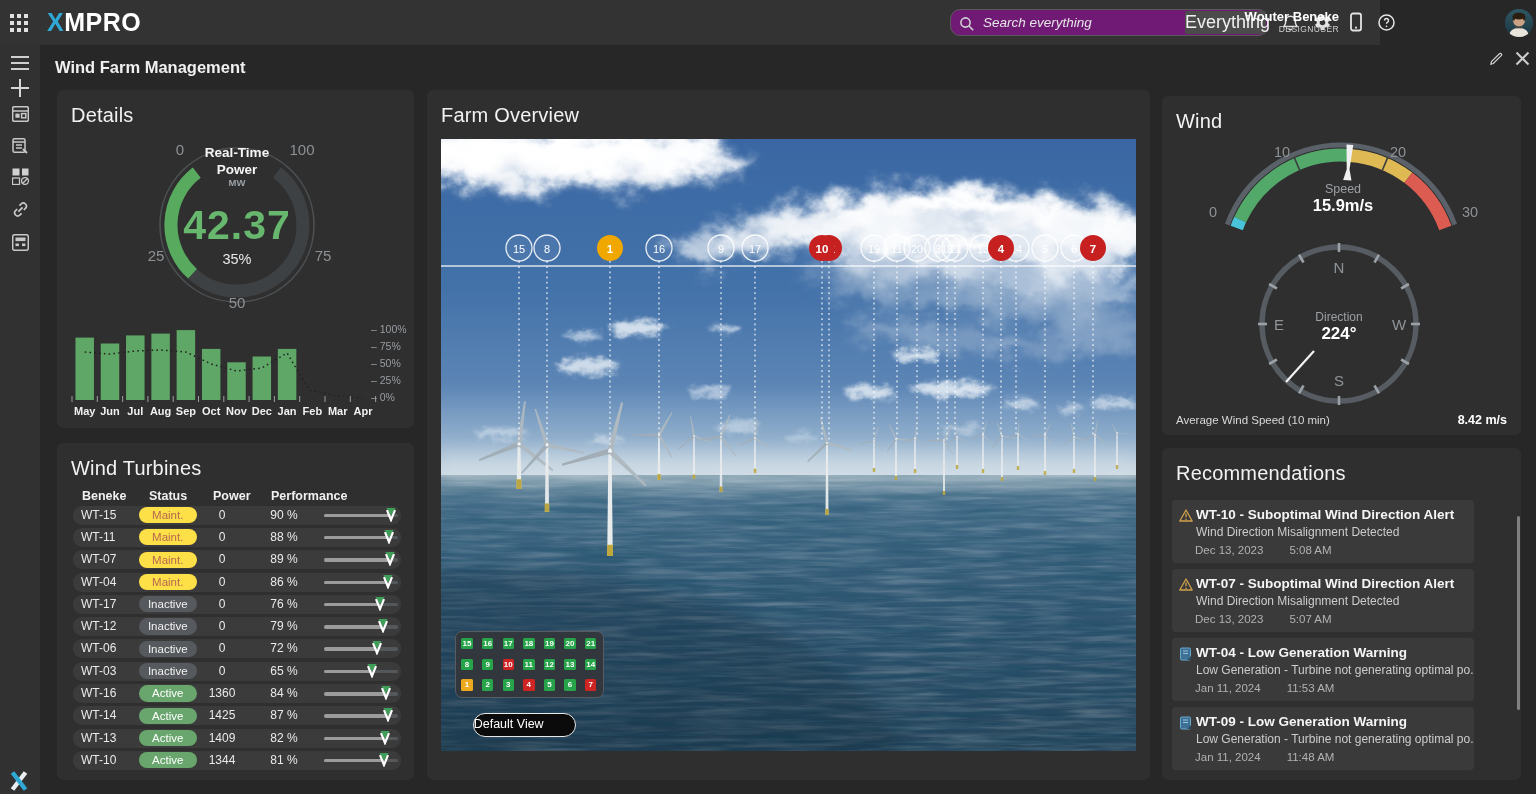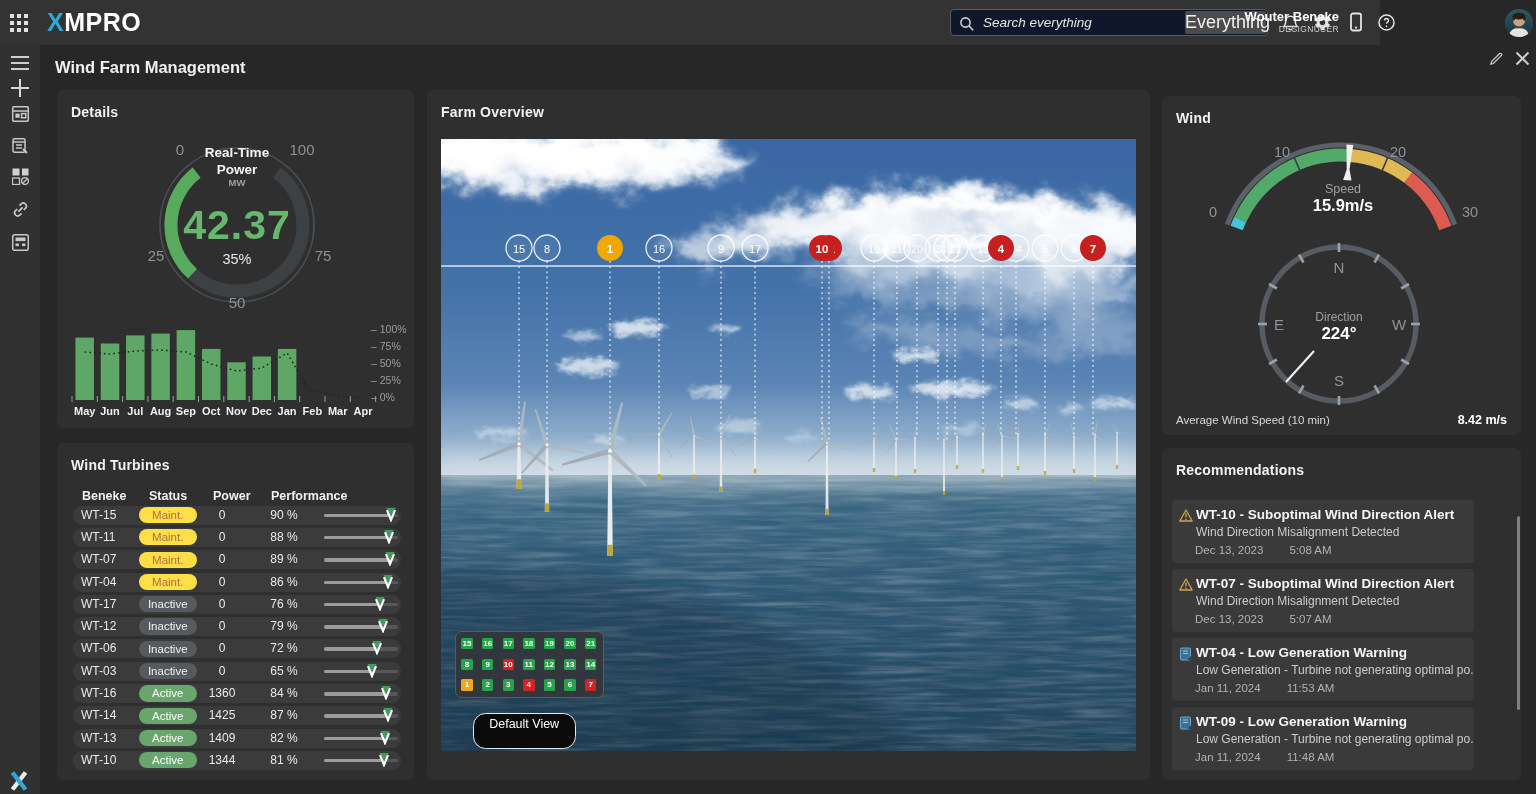--- a/index.html
+++ b/index.html
@@ -2,21 +2,21 @@
 <html><head>
 <meta charset="utf-8">
 <style>
   * { margin:0; padding:0; box-sizing:border-box; }
   html,body { width:1536px; height:794px; overflow:hidden; background:#272727;
     font-family:"Liberation Sans", sans-serif; }
   .abs { position:absolute; }
   #header { position:absolute; left:0; top:0; width:1380px; height:45px; background:#333333; z-index:5;}
   #sidebar { position:absolute; left:0; top:45px; width:40px; height:749px; background:#313131; z-index:4;}
   .panel { position:absolute; background:#2f2f2f; border-radius:6px; }
-  .ptitle { position:absolute; left:14px; top:14px; font-size:14px; font-weight:bold; color:#f2f2f2; letter-spacing:0.2px;}
+  .ptitle { position:absolute; left:14px; top:14px; font-size:20px; font-weight:normal; color:#f2f2f2; letter-spacing:0.2px;}
   .sideicon { position:absolute; }
   .trow { position:absolute; left:16px; width:328px; height:19px; background:#3b3b3b; border-radius:9px; font-size:12px; color:#eaeaea; }
   .c1 { position:absolute; left:8px; top:0; line-height:19px; }
   .pill { position:absolute; left:65.5px; top:1.4px; width:58.5px; height:16.2px; border-radius:8.5px; line-height:16.2px; text-align:center; font-size:11.5px; }
   .maint { background:#fde047; color:#b96752; }
   .inact { background:#56595d; color:#f2f2f2; }
   .activ { background:#68a66d; color:#ffffff; }
   .c3 { position:absolute; left:129px; width:40px; text-align:center; line-height:19px; }
   .c4 { position:absolute; left:181px; width:60px; text-align:center; line-height:19px; }
   .slider { position:absolute; left:251px; top:8px; width:74px; height:3.6px; background:#55585a; border-radius:2px; }
@@ -46,21 +46,21 @@
       <rect x="0" y="14" width="4" height="4"></rect>
         <rect x="7" y="14" width="4" height="4"></rect>
         <rect x="14" y="14" width="4" height="4"></rect>
     </g>
   </svg>
 
   <div class="abs" style="left:47px;top:8px;font-size:25px;font-weight:bold;letter-spacing:0.5px;color:#fff;">
     <span style="color:#2fa8d5">X</span>MPRO
   </div>
 
-  <div class="abs" style="left:950px;top:9px;width:318px;height:27px;background:#0f172a;border:1px solid #5a5a5a;border-radius:4px;">
+  <div class="abs" style="left:950px;top:9px;width:318px;height:27px;background:#701a75;border:1px solid #5a5a5a;border-radius:10px;">
     <svg class="abs" style="left:8px;top:5.5px" width="16" height="16" viewBox="0 0 16 16">
       <circle cx="6.5" cy="6.5" r="4.6" fill="none" stroke="#d0d0d0" stroke-width="1.6"></circle>
       <line x1="10" y1="10" x2="14.2" y2="14.2" stroke="#d0d0d0" stroke-width="1.6"></line>
     </svg>
     <div class="abs" style="left:32px;top:5px;font-size:13.5px;font-style:italic;color:#e6e6e6;">Search everything</div>
     <div class="abs" style="right:1px;top:1px;width:81px;height:23px;background:#4b4b4b;border-radius:2px;color:#f0f0f0;font-size:18px;text-align:center;line-height:23px;">Everything</div>
   </div>
 
   <svg class="abs" style="left:1281px;top:13px" width="19" height="19" viewBox="0 0 24 24" fill="none" stroke="#e4e4e4" stroke-width="1.9">
     <path d="M6 10 a6 6 0 0 1 12 0 c0 5 1.6 6.2 2.4 7 H3.6 c0.8-0.8 2.4-2 2.4-7z" stroke-linejoin="round"></path>
@@ -694,21 +694,21 @@
       <text x="560" y="113.5" fill="#ffffff" font-size="11.5" font-weight="bold" text-anchor="middle">4</text>
 <circle cx="604" cy="109" r="13" fill="rgba(255,255,255,0.06)" stroke="rgba(255,255,255,0.88)" stroke-width="1.3"></circle>
       <text x="604" y="113.5" fill="#ffffff" font-size="11" text-anchor="middle">5</text>
 <circle cx="633" cy="109" r="13" fill="rgba(255,255,255,0.06)" stroke="rgba(255,255,255,0.88)" stroke-width="1.3"></circle>
       <text x="633" y="113.5" fill="#ffffff" font-size="11" text-anchor="middle">6</text>
 <circle cx="652" cy="109" r="13" fill="#c62020"></circle>
       <text x="652" y="113.5" fill="#ffffff" font-size="11.5" font-weight="bold" text-anchor="middle">7</text>
   </svg>
 
   <div class="abs" style="left:28.3px;top:541px;width:149px;height:67px;background:rgba(50,54,58,0.94);border:1px solid #565c62;border-radius:7px;"></div>
-  <div class="abs" style="left:45.7px;top:622.6px;width:103px;height:36px;background:#0b0b0b;border:1.5px solid #e8e8e8;border-radius:12.5px;color:#ffffff;font-size:12.5px;text-align:center;line-height:21.5px;">Default View</div>
+  <div class="abs" style="left:45.7px;top:622.6px;width:103px;height:24px;background:#0b0b0b;border:1.5px solid #e8e8e8;border-radius:12.5px;color:#ffffff;font-size:12.5px;text-align:left;line-height:21.5px;">Default View</div>
 <div class="gcell" style="left:34.3px;top:547.8px;background:#27a349">15</div>
 <div class="gcell" style="left:54.9px;top:547.8px;background:#27a349">16</div>
 <div class="gcell" style="left:75.5px;top:547.8px;background:#27a349">17</div>
 <div class="gcell" style="left:96.1px;top:547.8px;background:#27a349">18</div>
 <div class="gcell" style="left:116.7px;top:547.8px;background:#27a349">19</div>
 <div class="gcell" style="left:137.3px;top:547.8px;background:#27a349">20</div>
 <div class="gcell" style="left:157.9px;top:547.8px;background:#27a349">21</div>
 <div class="gcell" style="left:34.3px;top:568.5px;background:#27a349">8</div>
 <div class="gcell" style="left:54.9px;top:568.5px;background:#27a349">9</div>
 <div class="gcell" style="left:75.5px;top:568.5px;background:#cf2424">10</div>

